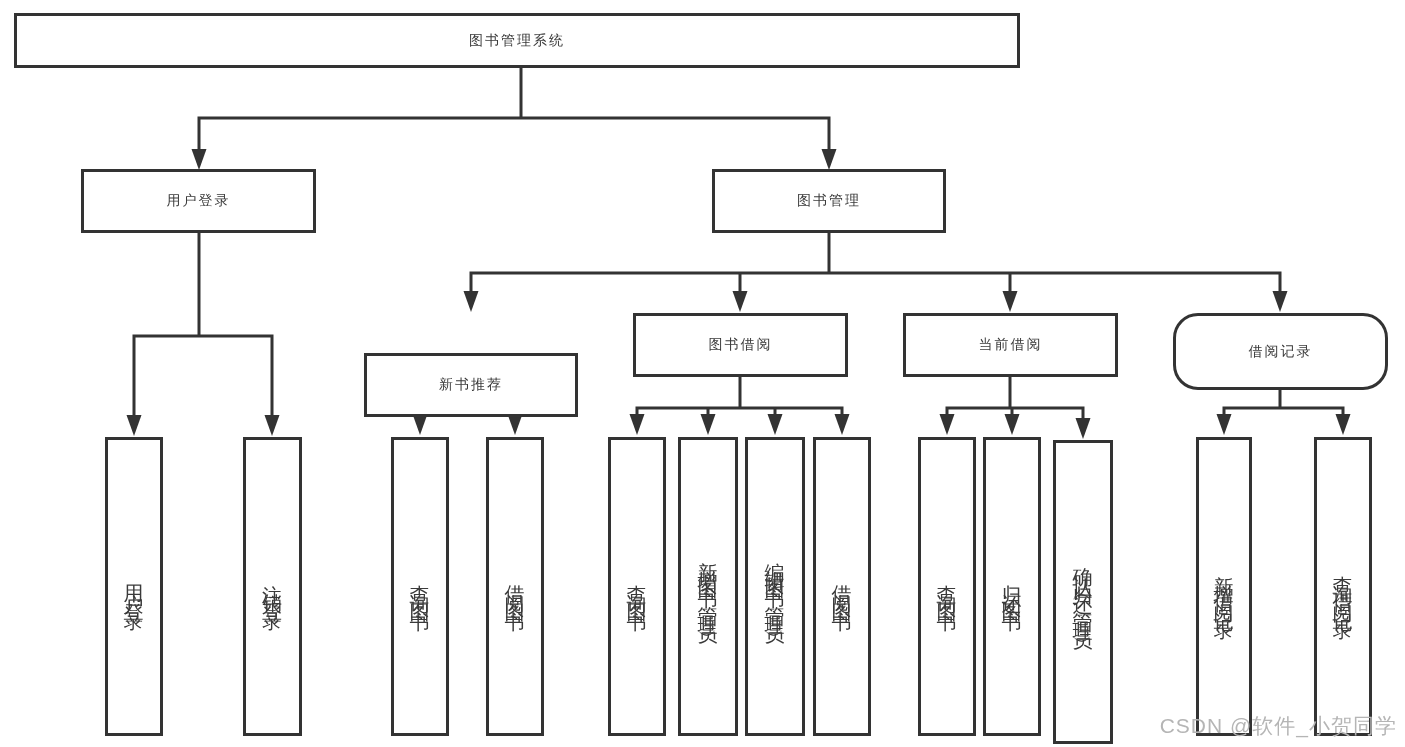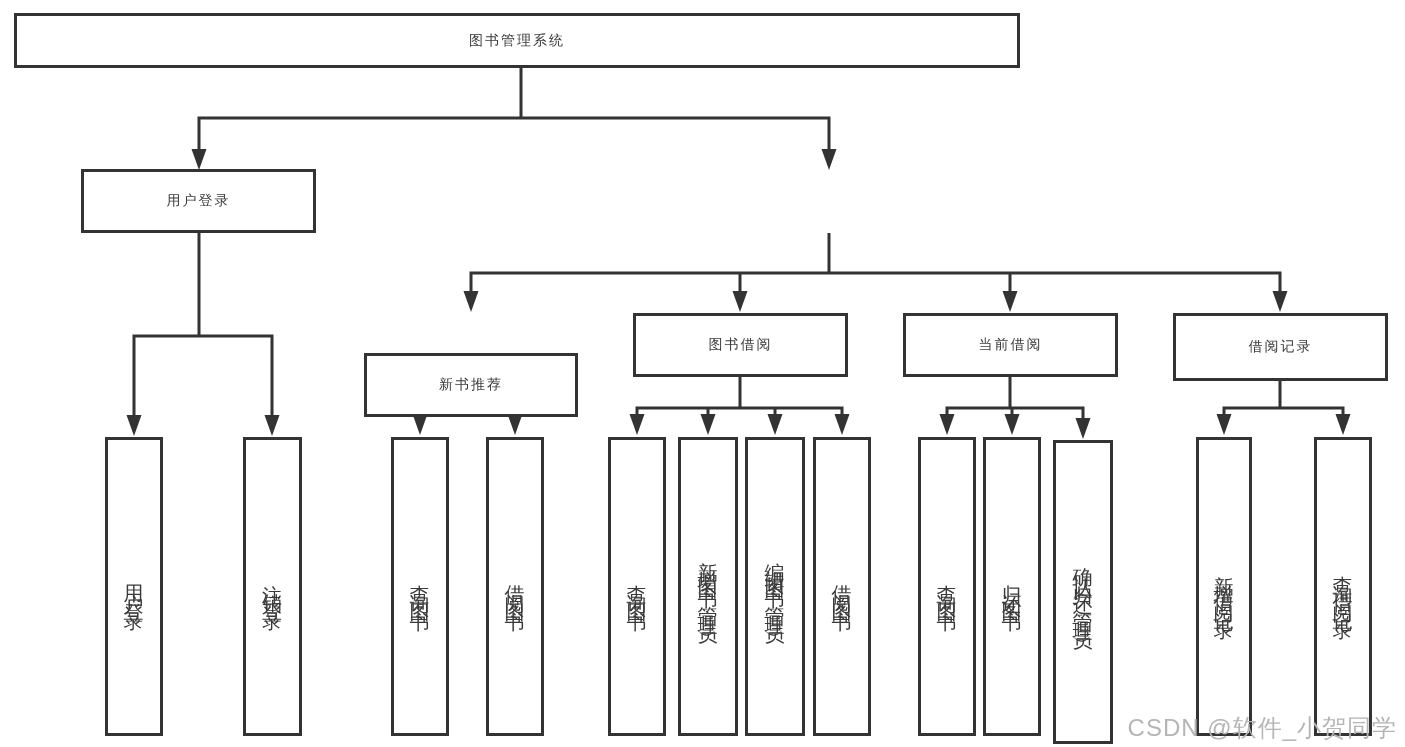--- a/index.html
+++ b/index.html
@@ -60,21 +60,21 @@
     font-size: 20px;
     letter-spacing: 9px;
     color: var(--text);
     line-height: 1;
     white-space: nowrap;
   }
   .watermark {
     position: absolute;
     right: 8px;
     top: 712px;
-    font-size: 24px;
+    font-size: 21px;
     letter-spacing: 1px;
     color: var(--watermark);
     z-index: 3;
     white-space: nowrap;
   }
 </style>
 </head>
 <body>
 
 <div id="canvas">
@@ -123,25 +123,26 @@
 
     <path d="M1280 377 V408"></path>
     <path d="M1224 416 V408 H1343 V416"></path>
     <polygon points="1216.5,414 1231.5,414 1224,435"></polygon>
     <polygon points="1335.5,414 1350.5,414 1343,435"></polygon>
   </svg>
 
   <div class="hbox" style="left:14px; top:13px; width:1006px; height:55px;">图书管理系统</div>
 
   <div class="hbox" style="left:81px; top:169px; width:235px; height:64px;">用户登录</div>
+  <div class="hbox" style="left:712px; top:169px; width:234px; height:64px;">图书管理</div>
 
   <div class="hbox" style="left:364px; top:313px; width:214px; height:64px;margin-top:40px;">新书推荐</div>
   <div class="hbox" style="left:903px; top:313px; width:215px; height:64px;">当前借阅</div>
   <div class="hbox" style="left:633px; top:313px; width:215px; height:64px;">图书借阅</div>
-  <div class="hbox" style="left:1173px; top:313px; width:215px; height:68px;">借阅记录</div>
+  <div class="hbox" style="left:1173px; top:313px; width:215px; height:77px;border-radius:25px;">借阅记录</div>
 
   <div class="vbox" style="left:105px; top:437px; width:58px; height:299px;">
     <span class="vtext">用户登录</span>
   </div>
   <div class="vbox" style="left:243px; top:437px; width:59px; height:299px;">
     <span class="vtext">注销登录</span>
   </div>
 
   <div class="vbox" style="left:391px; top:437px; width:58px; height:299px;">
     <span class="vtext">查询图书</span>

